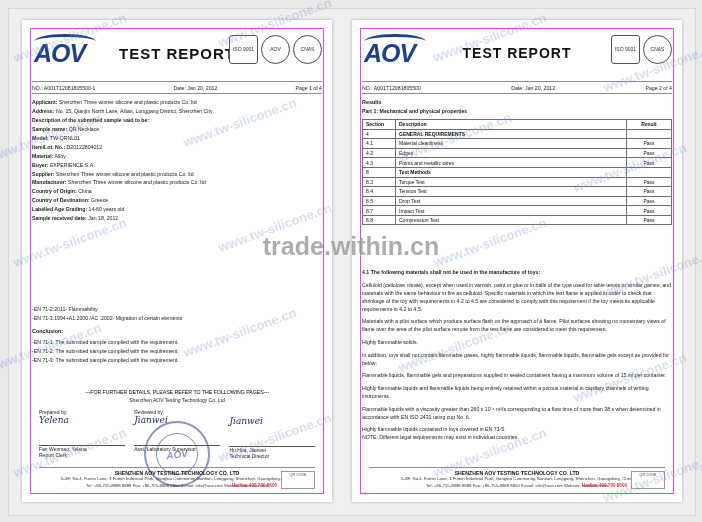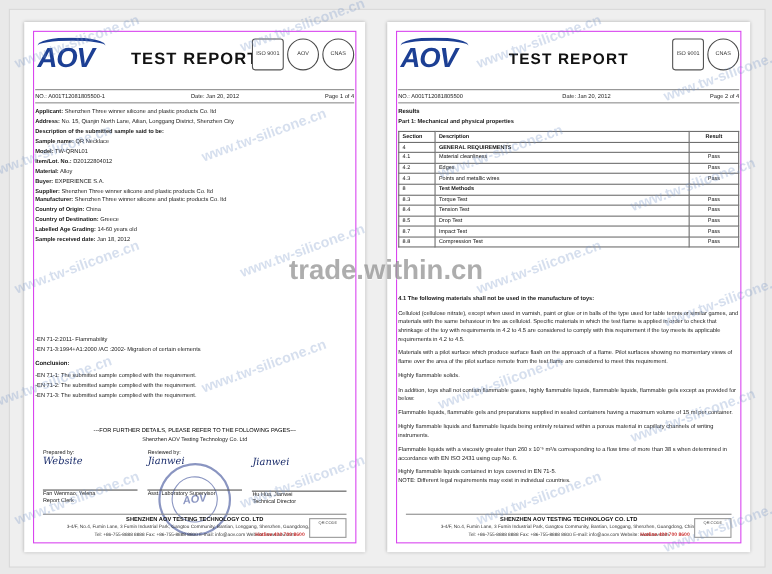--- a/index.html
+++ b/index.html
@@ -216,21 +216,21 @@
       <div style="position:absolute;left:8px;right:8px;top:368px;text-align:center;font-size:5px;color:#222;">Shenzhen AOV Testing Technology Co. Ltd</div>
 
       <div class="stamp">
         <div class="inn">AOV</div>
       </div>
 
       <div class="sigs">
         <div class="sigrow">
           <div class="sigcol">
             <div style="font-size:5px">Prepared by:</div>
-            <div class="sigscript">Website</div>
+            <div class="sigscript">Yelena</div>
             <div class="sigline"></div>
             <div class="signame">Fan Wenmao, Yelena</div>
             <div class="signame">Report Clerk</div>
           </div>
           <div class="sigcol">
             <div style="font-size:5px">Reviewed by:</div>
             <div class="sigscript">Jianwei</div>
             <div class="sigline"></div>
             <div class="signame">Asst. Laboratory Supervisor</div>
           </div>

